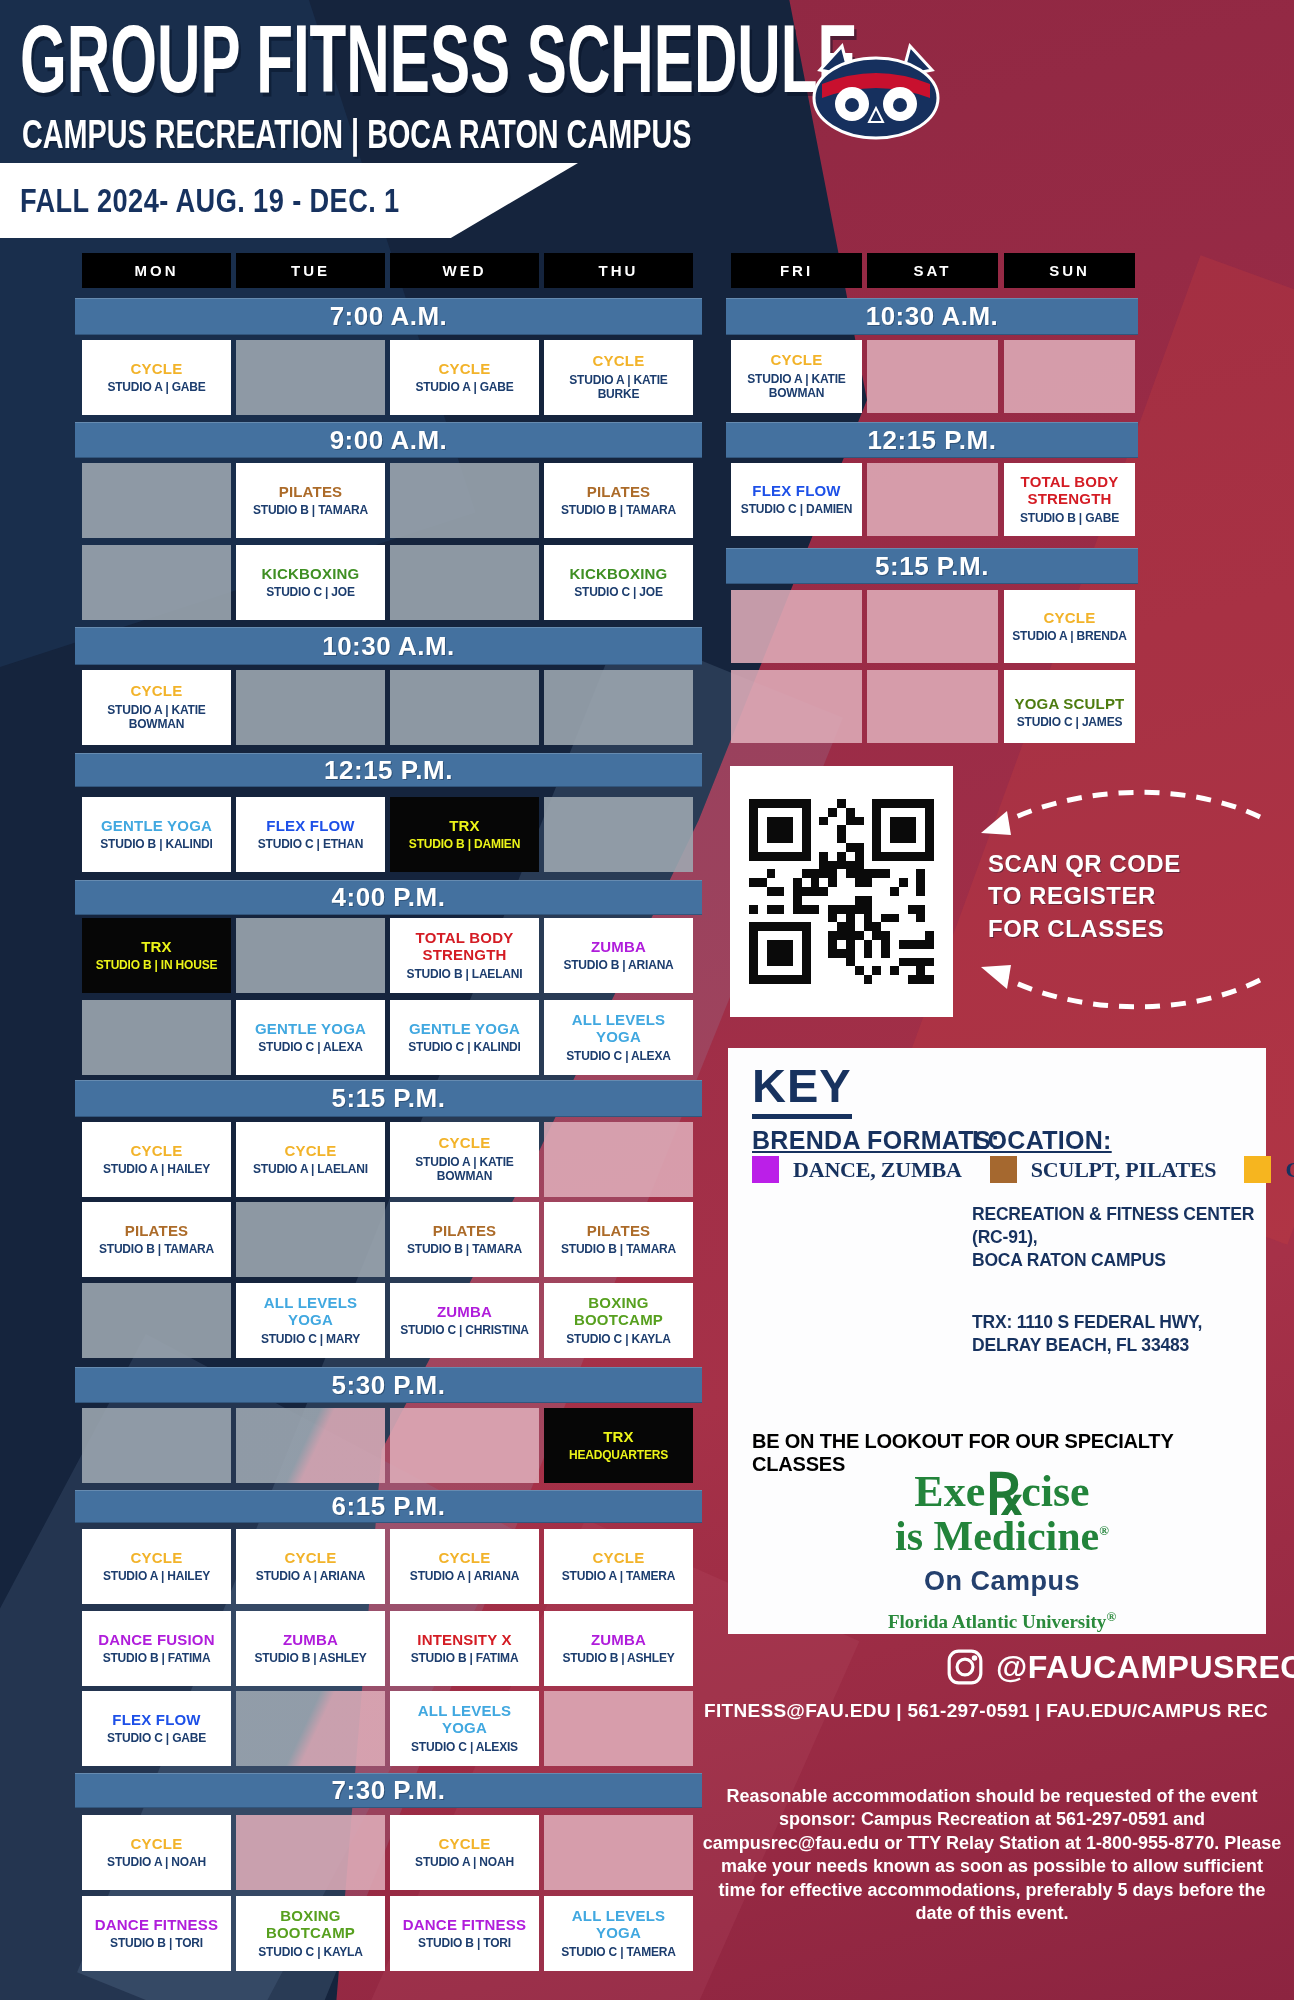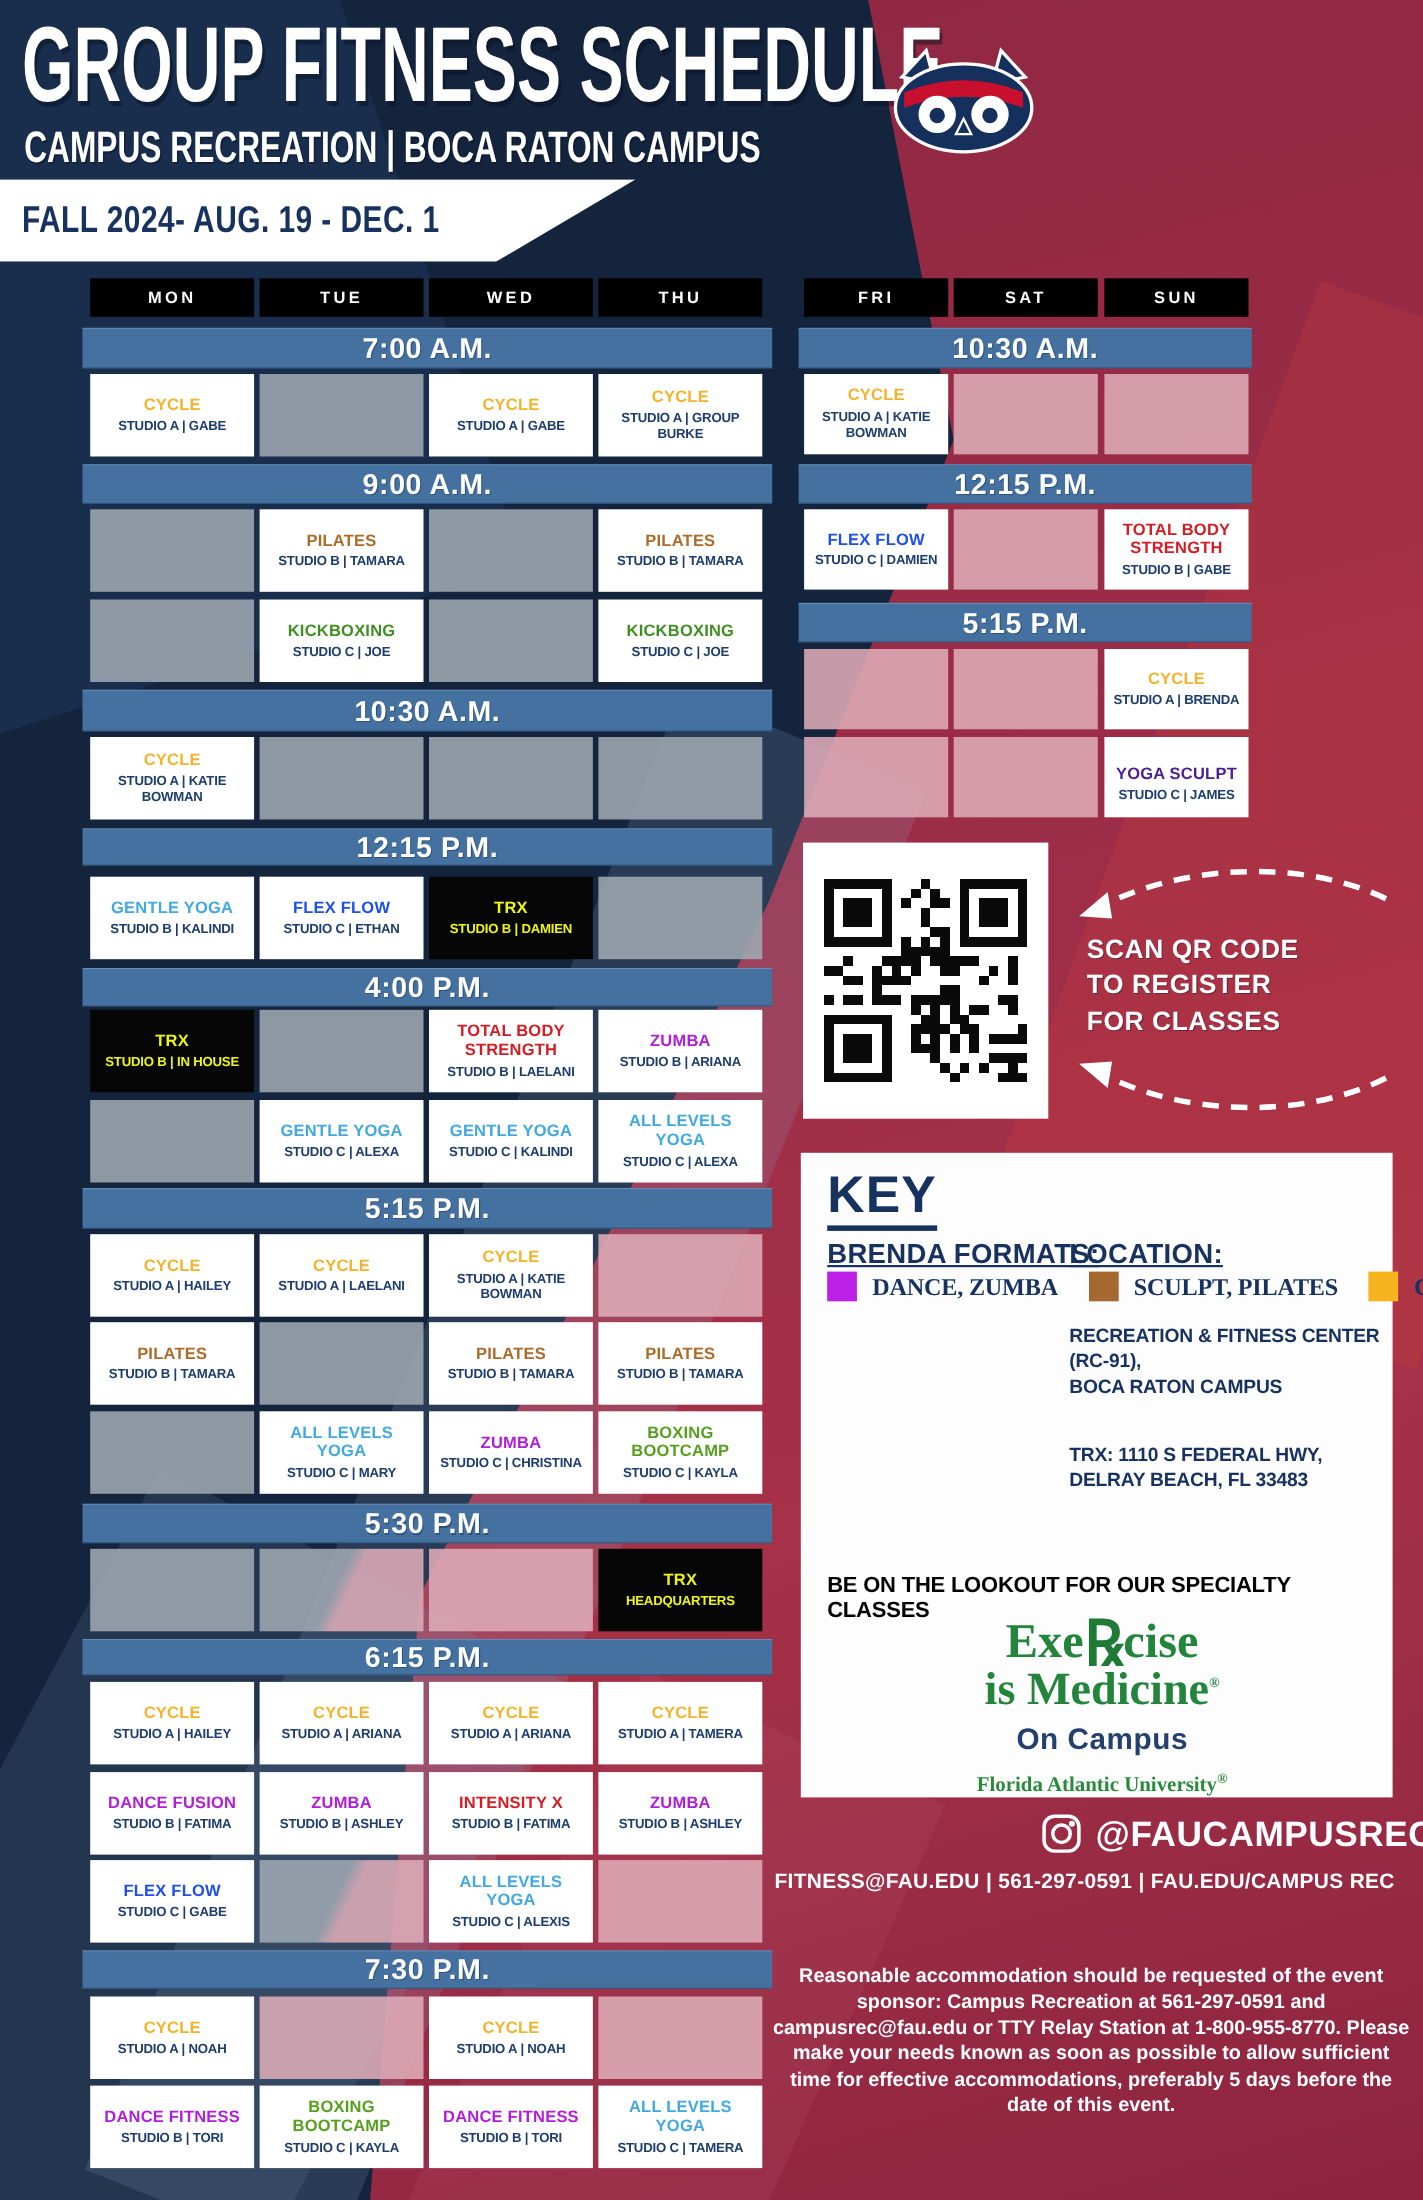--- a/index.html
+++ b/index.html
@@ -415,21 +415,21 @@
         <div class="t" style="color: rgb(242, 179, 42);">CYCLE</div>
         <div class="d">STUDIO A | GABE</div>
       </div>
       <div class="cell empty-gray" style="left: 236px; top: 340px; width: 149px; height: 75px;"></div>
       <div class="cell cycle filled" style="left: 390px; top: 340px; width: 149px; height: 75px;">
         <div class="t" style="color: rgb(242, 179, 42);">CYCLE</div>
         <div class="d">STUDIO A | GABE</div>
       </div>
       <div class="cell cycle filled" style="left: 544px; top: 340px; width: 149px; height: 75px;">
         <div class="t" style="color: rgb(242, 179, 42);">CYCLE</div>
-        <div class="d">STUDIO A | GROUP BURKE</div>
+        <div class="d">STUDIO A | KATIE BURKE</div>
       </div>
       <div class="time-band" style="left: 75px; top: 422px; width: 627px; height: 36px;">9:00 A.M.</div>
       <div class="cell empty-gray" style="left: 82px; top: 463px; width: 149px; height: 75px;"></div>
       <div class="cell pilates filled" style="left: 236px; top: 463px; width: 149px; height: 75px;">
         <div class="t" style="color: rgb(172, 107, 41);">PILATES</div>
         <div class="d">STUDIO B | TAMARA</div>
       </div>
       <div class="cell empty-gray" style="left: 390px; top: 463px; width: 149px; height: 75px;"></div>
       <div class="cell pilates filled" style="left: 544px; top: 463px; width: 149px; height: 75px;">
         <div class="t" style="color: rgb(172, 107, 41);">PILATES</div>
@@ -637,17 +637,17 @@
       <div class="time-band" style="left: 726px; top: 548px; width: 412px; height: 36px;">5:15 P.M.</div>
       <div class="cell empty-pink" style="left: 731px; top: 590px; width: 131px; height: 73px;"></div>
       <div class="cell empty-pink" style="left: 867px; top: 590px; width: 131px; height: 73px;"></div>
       <div class="cell cycle filled" style="left: 1004px; top: 590px; width: 131px; height: 73px;">
         <div class="t" style="color: rgb(242, 179, 42);">CYCLE</div>
         <div class="d">STUDIO A | BRENDA</div>
       </div>
       <div class="cell empty-pink" style="left: 731px; top: 670px; width: 131px; height: 73px;"></div>
       <div class="cell empty-pink" style="left: 867px; top: 670px; width: 131px; height: 73px;"></div>
       <div class="cell yoga filled" style="left: 1004px; top: 670px; width: 131px; height: 73px;">
-        <div class="t" style="color: #4c1d95; margin-top: 12px;">YOGA SCULPT</div>
+        <div class="t" style="color: #4d7c0f; margin-top: 12px;">YOGA SCULPT</div>
         <div class="d">STUDIO C | JAMES</div>
       </div>
     </div>
   </div>
 
 </body></html>

